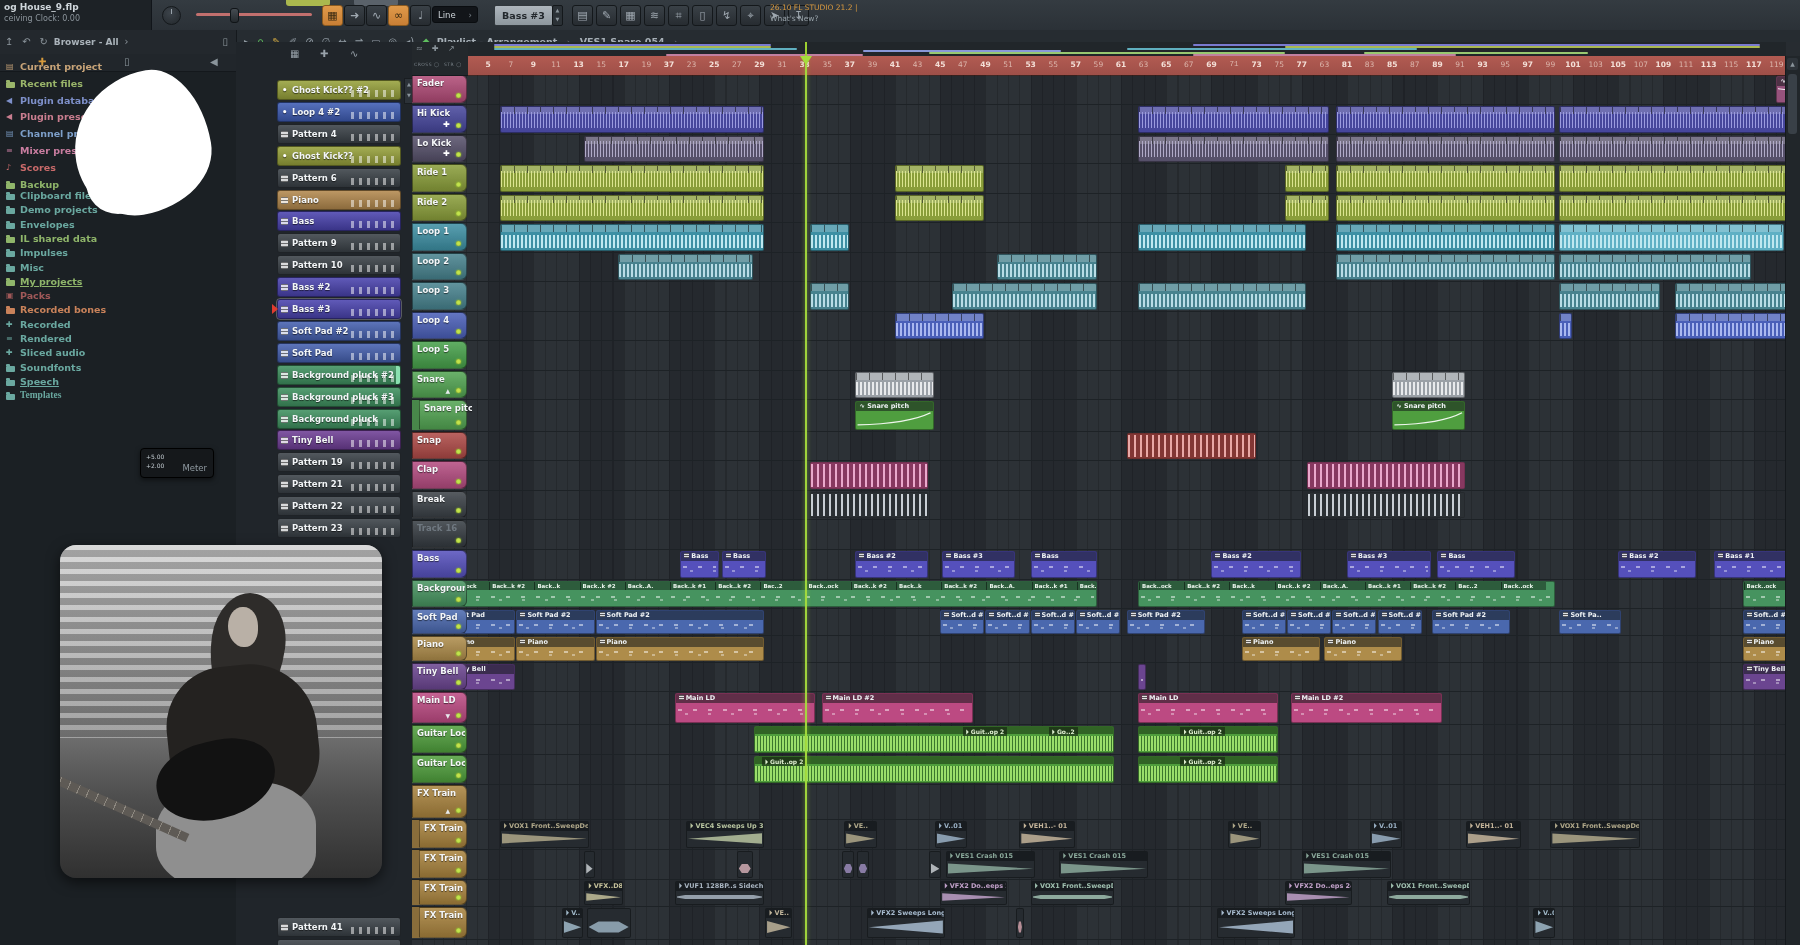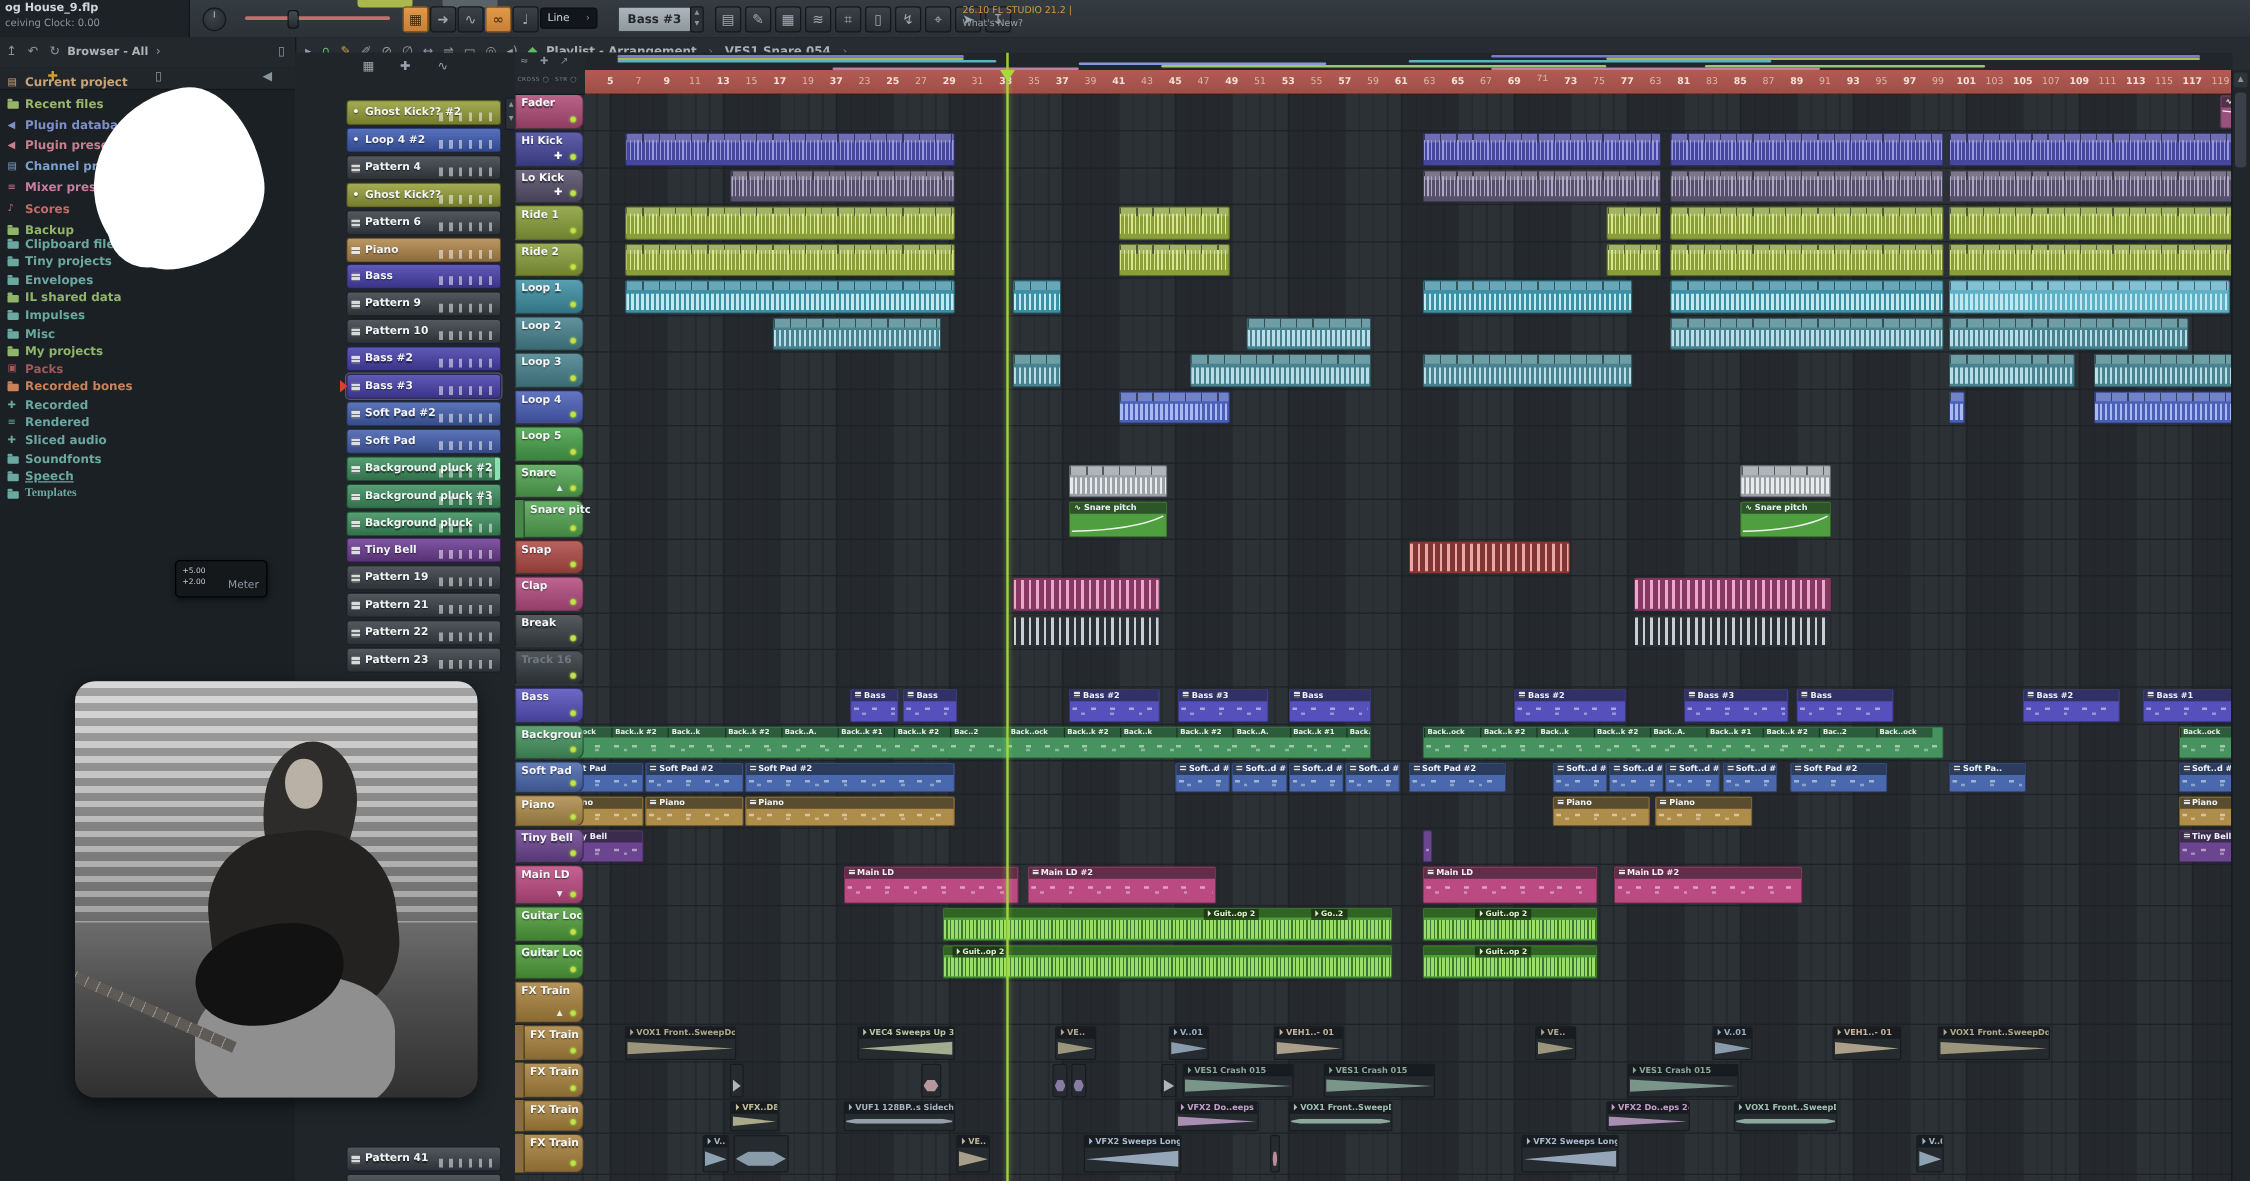--- a/index.html
+++ b/index.html
@@ -252,26 +252,26 @@
     <div id="brw-list">
         <div class="bitem" style="top: 7px;"><span class="gly" style="--c: #c8a478; color: rgb(200, 164, 120);">▤</span><span class="lbl" style="color: rgb(200, 164, 120);">Current project</span></div>
         <div class="bitem" style="top: 23.8px;"><span class="fldr" style="--c: #9ab56a; color: rgb(154, 181, 106);"></span><span class="lbl" style="color: rgb(154, 181, 106);">Recent files</span></div>
         <div class="bitem" style="top: 40.6px;"><span class="gly" style="--c: #7d8fc9; color: rgb(125, 143, 201);">◀</span><span class="lbl" style="color: rgb(125, 143, 201);">Plugin database</span></div>
         <div class="bitem" style="top: 57.4px;"><span class="gly" style="--c: #c97d8f; color: rgb(201, 125, 143);">◀</span><span class="lbl" style="color: rgb(201, 125, 143);">Plugin presets</span></div>
         <div class="bitem" style="top: 74.2px;"><span class="gly" style="--c: #7d9fc9; color: rgb(125, 159, 201);">▤</span><span class="lbl" style="color: rgb(125, 159, 201);">Channel presets</span></div>
         <div class="bitem" style="top: 91px;"><span class="gly" style="--c: #c97da0; color: rgb(201, 125, 160);">≡</span><span class="lbl" style="color: rgb(201, 125, 160);">Mixer presets</span></div>
         <div class="bitem" style="top: 107.8px;"><span class="gly" style="--c: #c96a6a; color: rgb(201, 106, 106);">♪</span><span class="lbl" style="color: rgb(201, 106, 106);">Scores</span></div>
         <div class="bitem" style="top: 124.6px;"><span class="fldr" style="--c: #8fb56a; color: rgb(143, 181, 106);"></span><span class="lbl" style="color: rgb(143, 181, 106);">Backup</span></div>
         <div class="bitem" style="top: 136px;"><span class="fldr" style="--c: #6aa8a0; color: rgb(106, 168, 160);"></span><span class="lbl" style="color: rgb(106, 168, 160);">Clipboard files</span></div>
-        <div class="bitem" style="top: 150.3px;"><span class="fldr" style="--c: #6aa8a0; color: rgb(106, 168, 160);"></span><span class="lbl" style="color: rgb(106, 168, 160);">Tiny projects</span></div>
+        <div class="bitem" style="top: 150.3px;"><span class="fldr" style="--c: #6aa8a0; color: rgb(106, 168, 160);"></span><span class="lbl" style="color: rgb(106, 168, 160);">Demo projects</span></div>
         <div class="bitem" style="top: 164.6px;"><span class="fldr" style="--c: #6aa8a0; color: rgb(106, 168, 160);"></span><span class="lbl" style="color: rgb(106, 168, 160);">Envelopes</span></div>
         <div class="bitem" style="top: 178.9px;"><span class="fldr" style="--c: #8fb56a; color: rgb(143, 181, 106);"></span><span class="lbl" style="color: rgb(143, 181, 106);">IL shared data</span></div>
         <div class="bitem" style="top: 193.2px;"><span class="fldr" style="--c: #6aa8a0; color: rgb(106, 168, 160);"></span><span class="lbl" style="color: rgb(106, 168, 160);">Impulses</span></div>
         <div class="bitem" style="top: 207.5px;"><span class="fldr" style="--c: #6aa8a0; color: rgb(106, 168, 160);"></span><span class="lbl" style="color: rgb(106, 168, 160);">Misc</span></div>
-        <div class="bitem" style="top: 221.8px;"><span class="fldr" style="--c: #8fb56a; color: rgb(143, 181, 106);"></span><span class="lbl" style="color: rgb(143, 181, 106);">My projects</span></div>
+        <div class="bitem" style="top: 221.8px;"><span class="fldr" style="--c: #8fb56a; color: rgb(143, 181, 106);"></span><span class="lbl" style="color: rgb(143, 181, 106); text-decoration: underline;">My projects</span></div>
         <div class="bitem" style="top: 236.1px;"><span class="gly" style="--c: #a05858; color: rgb(160, 88, 88);">▣</span><span class="lbl" style="color: rgb(160, 88, 88);">Packs</span></div>
         <div class="bitem" style="top: 250.4px;"><span class="fldr" style="--c: #c9825a; color: rgb(201, 130, 90);"></span><span class="lbl" style="color: rgb(201, 130, 90);">Recorded bones</span></div>
         <div class="bitem" style="top: 264.7px;"><span class="gly" style="--c: #6aa8a0; color: rgb(106, 168, 160);">✚</span><span class="lbl" style="color: rgb(106, 168, 160);">Recorded</span></div>
         <div class="bitem" style="top: 279px;"><span class="gly" style="--c: #6aa8a0; color: rgb(106, 168, 160);">≡</span><span class="lbl" style="color: rgb(106, 168, 160);">Rendered</span></div>
         <div class="bitem" style="top: 293.3px;"><span class="gly" style="--c: #6aa8a0; color: rgb(106, 168, 160);">✚</span><span class="lbl" style="color: rgb(106, 168, 160);">Sliced audio</span></div>
         <div class="bitem" style="top: 307.6px;"><span class="fldr" style="--c: #6aa8a0; color: rgb(106, 168, 160);"></span><span class="lbl" style="color: rgb(106, 168, 160);">Soundfonts</span></div>
         <div class="bitem" style="top: 321.9px;"><span class="fldr" style="--c: #6aa8a0; color: rgb(106, 168, 160);"></span><span class="lbl" style="color: rgb(106, 168, 160); text-decoration: underline;">Speech</span></div>
         <div class="bitem" style="top: 336.2px;"><span class="fldr" style="--c: #6aa8a0; color: rgb(106, 168, 160);"></span><span class="lbl" style="color: rgb(106, 168, 160); font-family: Liberation Serif, serif;">Templates</span></div>
       </div>
   </div>

